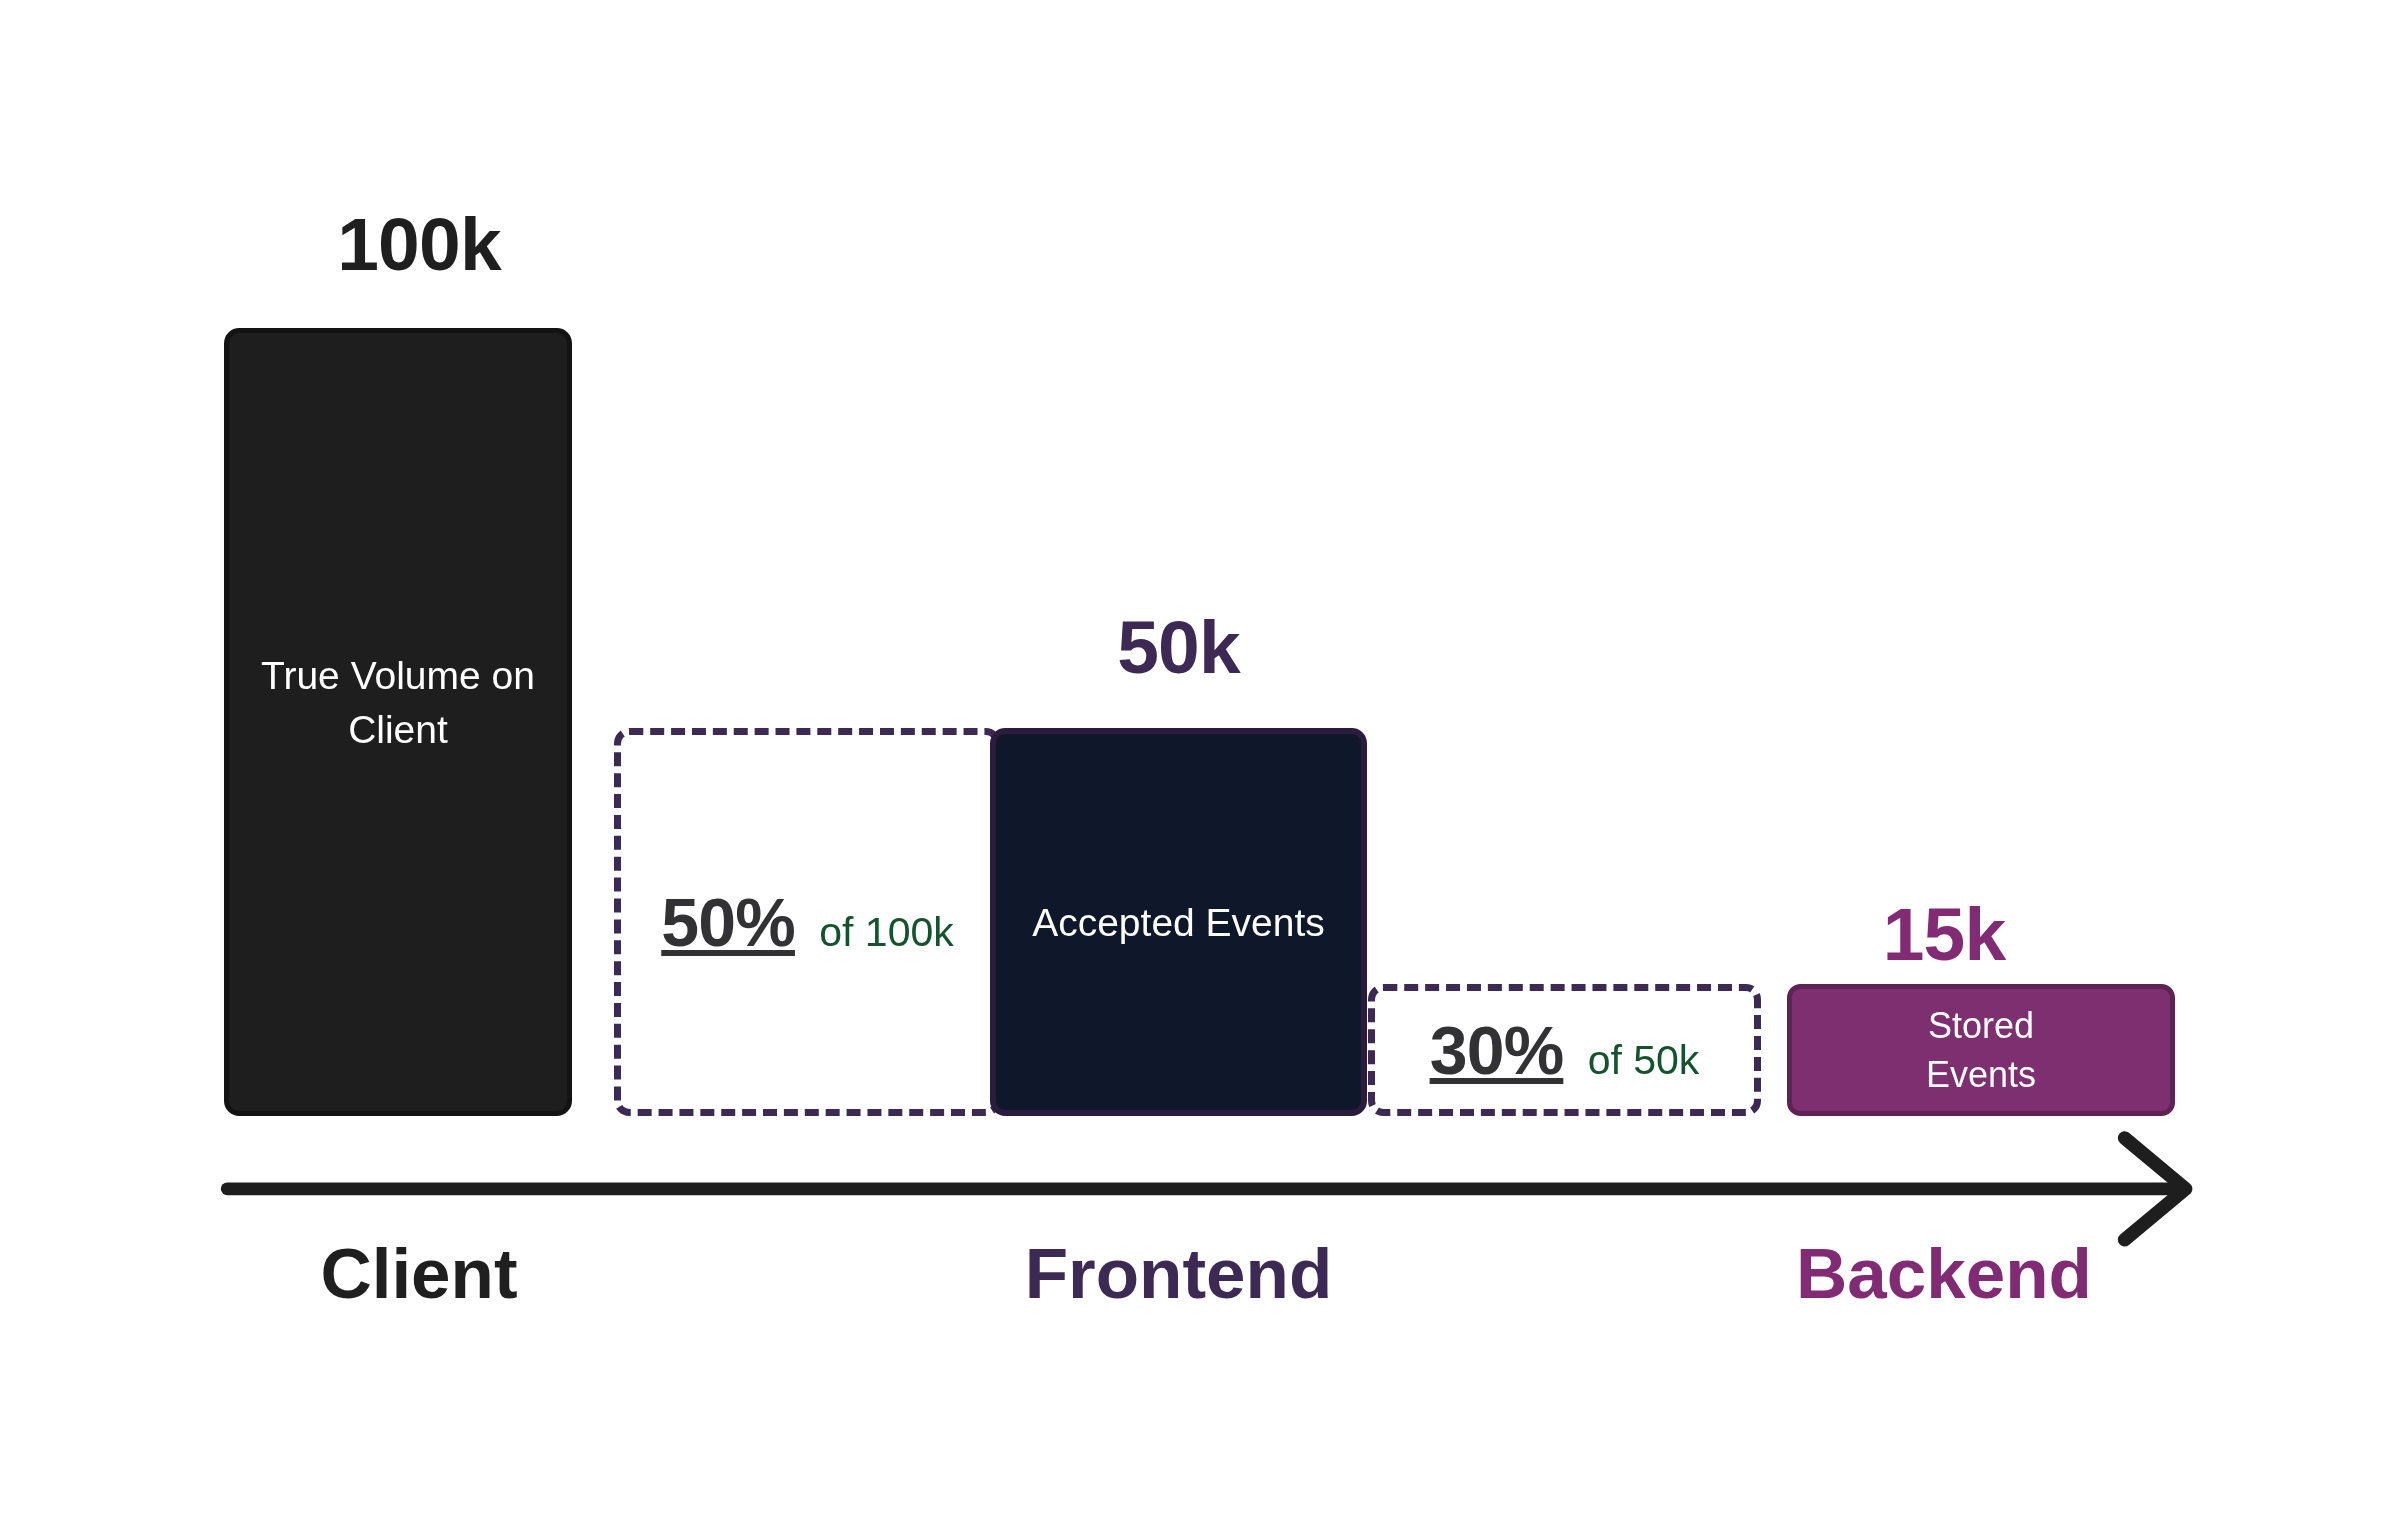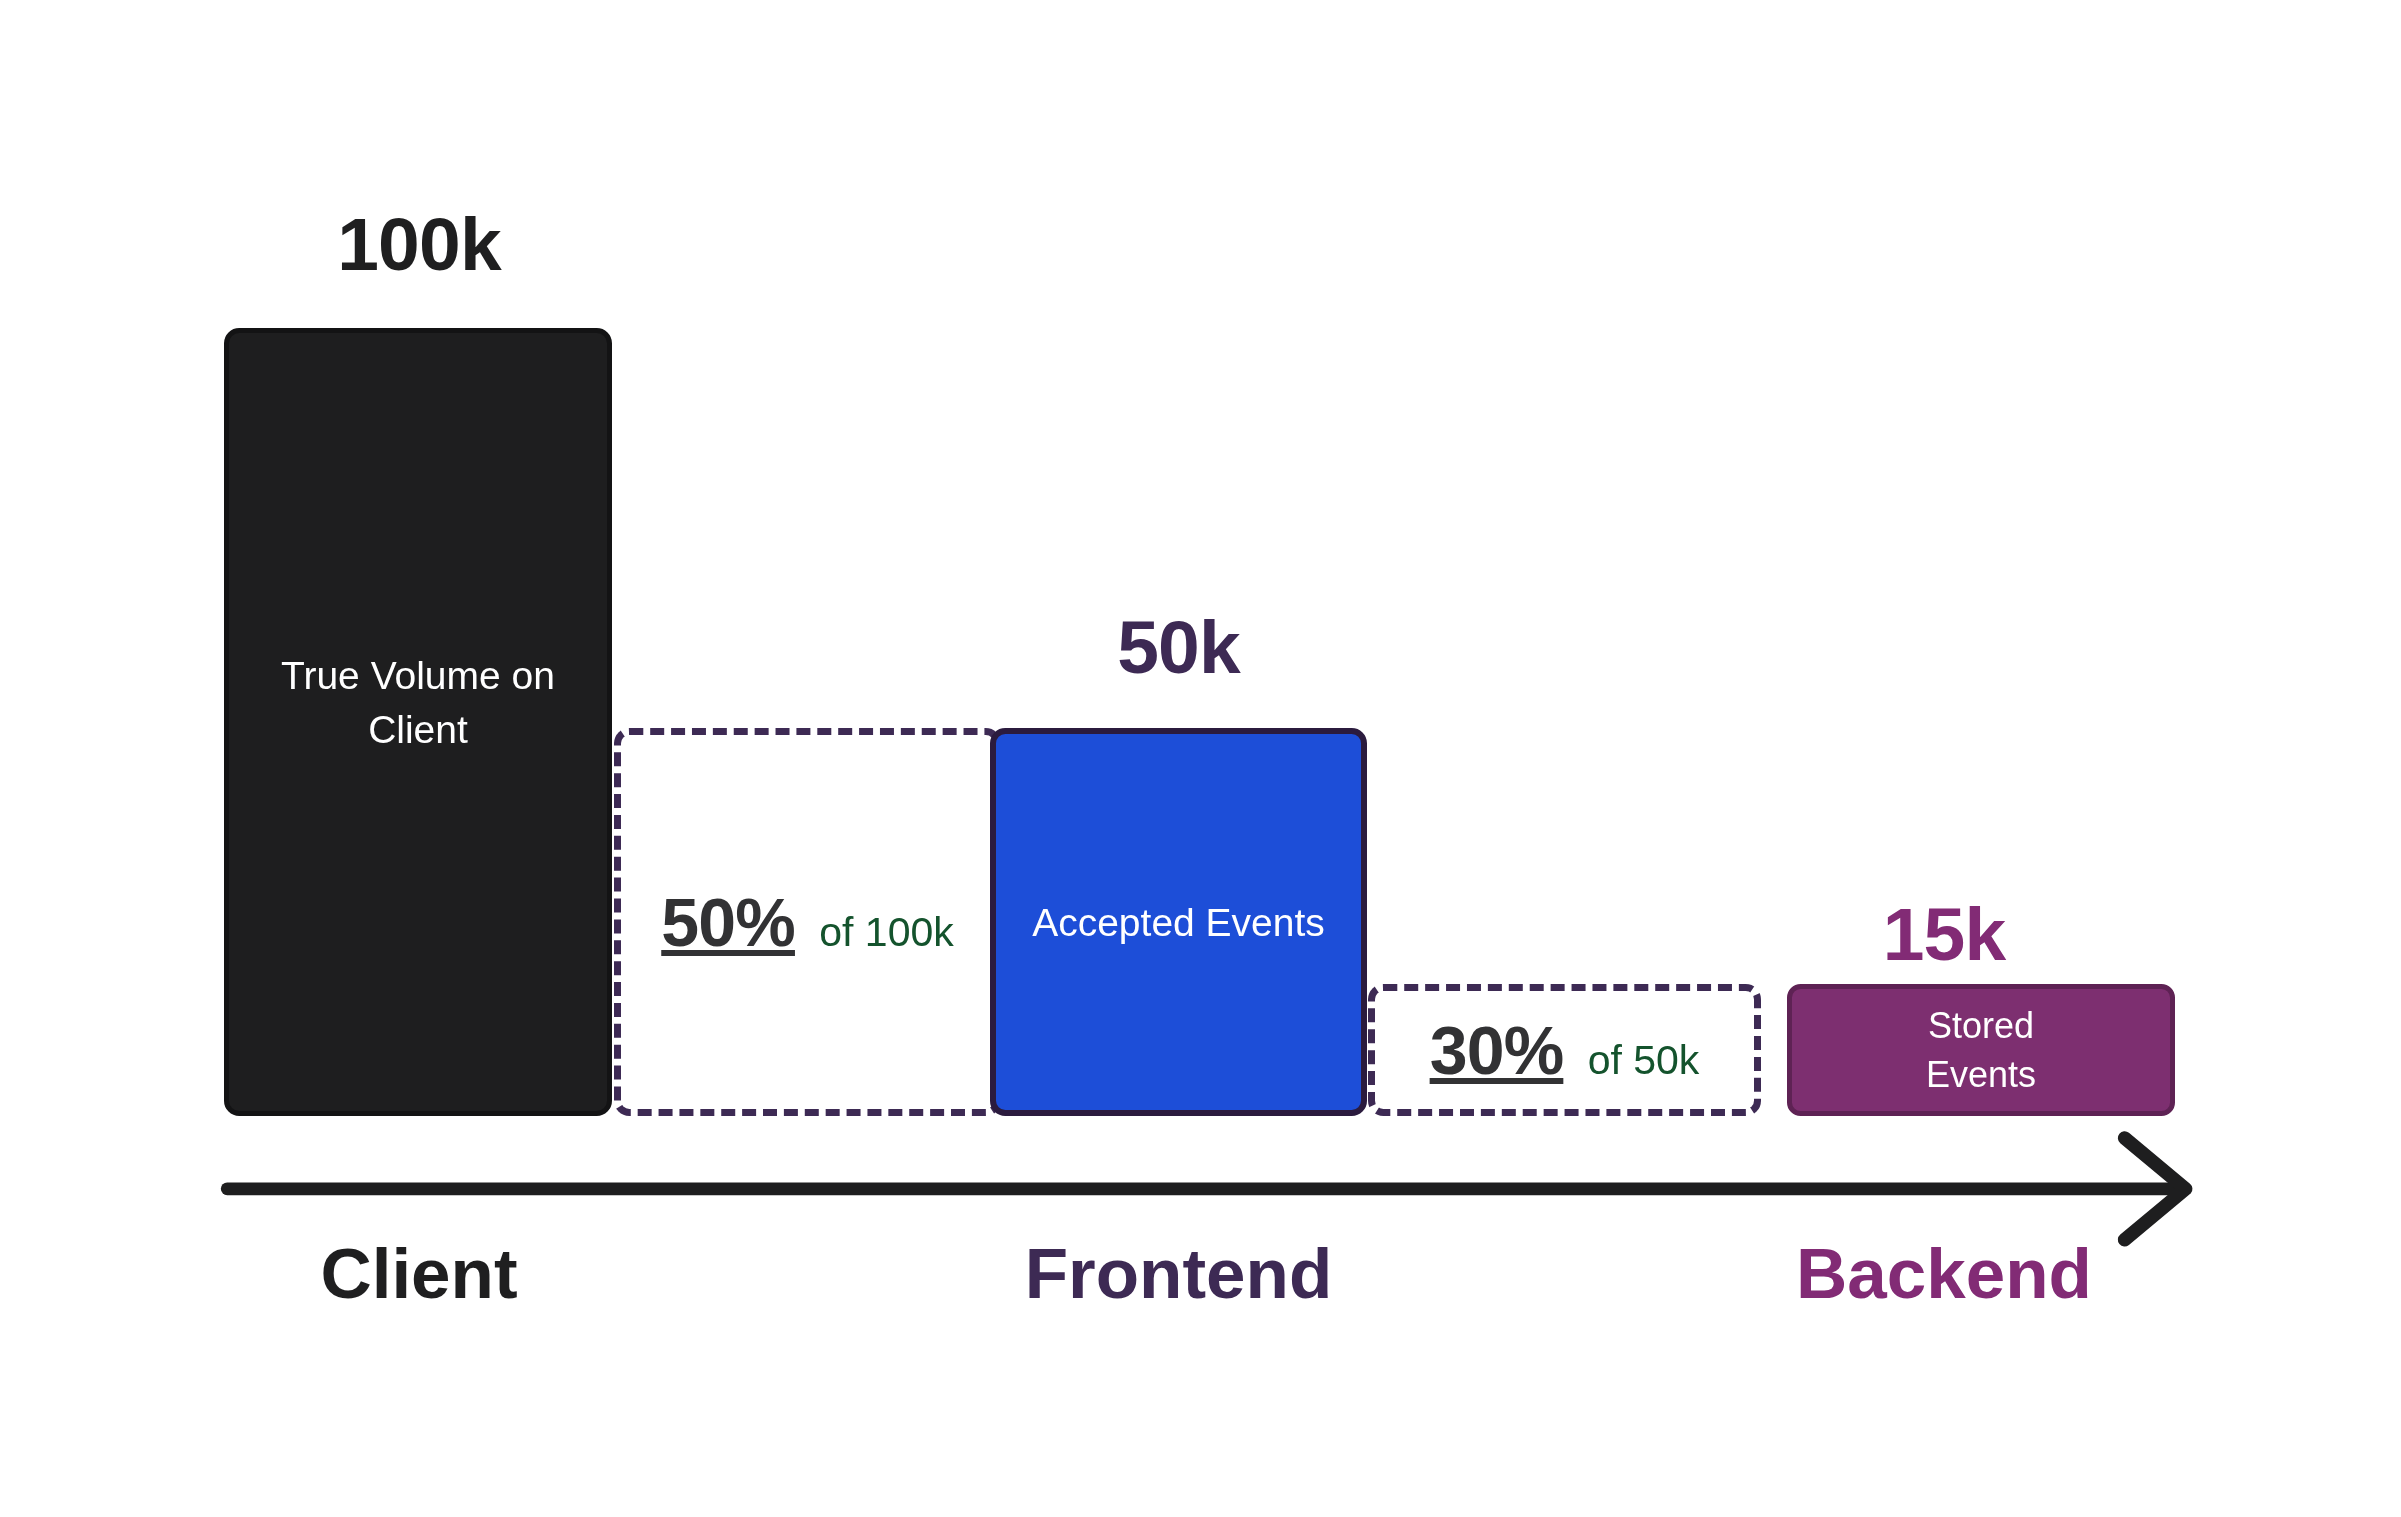--- a/index.html
+++ b/index.html
@@ -5,26 +5,26 @@
   * { box-sizing: border-box; margin: 0; padding: 0; }
   html, body { background: #ffffff; }
   body {
     font-family: "Liberation Sans", "DejaVu Sans", sans-serif;
     width: 2401px; height: 1518px; position: relative; overflow: hidden;
   }
   #canvas { position: absolute; inset: 0; width: 2401px; height: 1518px; background: #ffffff; }
 
   .bar { position: absolute; display: flex; align-items: center; justify-content: center; z-index: 3; }
   .bar-client {
-    left: 224px; top: 328px; width: 388px; height: 788px;
+    left: 224px; top: 328px; width: 348px; height: 788px;
     background: #1e1e1f; border: 5.1px solid #131314; border-radius: 15.3px;
   }
   .bar-frontend {
     left: 990px; top: 728px; width: 377px; height: 388px;
-    background: #1d4ed8; border: 6px solid #2b1b3e; border-radius: 15.3px;
+    background: #0f172a; border: 6px solid #2b1b3e; border-radius: 15.3px;
   }
   .bar-backend {
     left: 1750px; top: 984px; width: 388px; height: 132px;
     background: #7d2f70; border: 5.1px solid #5e2254; border-radius: 13.6px; margin-left: 37px;
   }
   .bar-inner-text { color: #ffffff; text-align: center; font-weight: 400; }
   .bar-client .bar-inner-text { font-size: 39px; line-height: 54px; transform: translateY(-18.7px); }
   .bar-frontend .bar-inner-text { font-size: 39px; line-height: 49px; }
   .bar-backend .bar-inner-text { font-size: 36px; line-height: 49px; }
 

